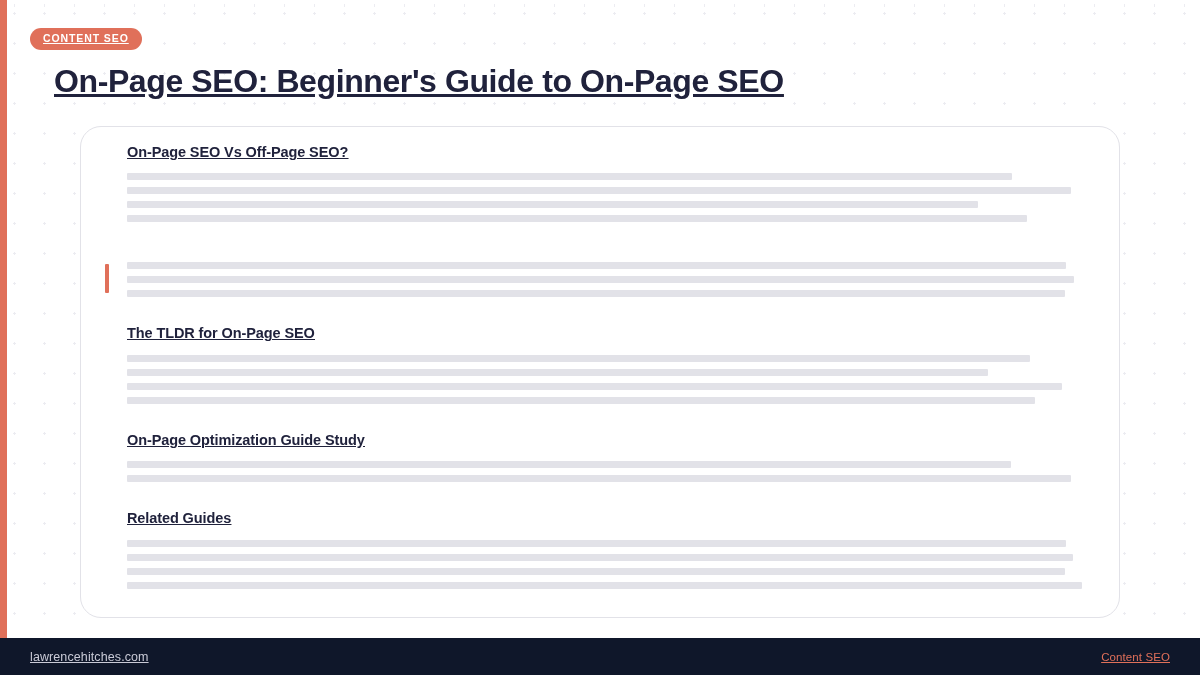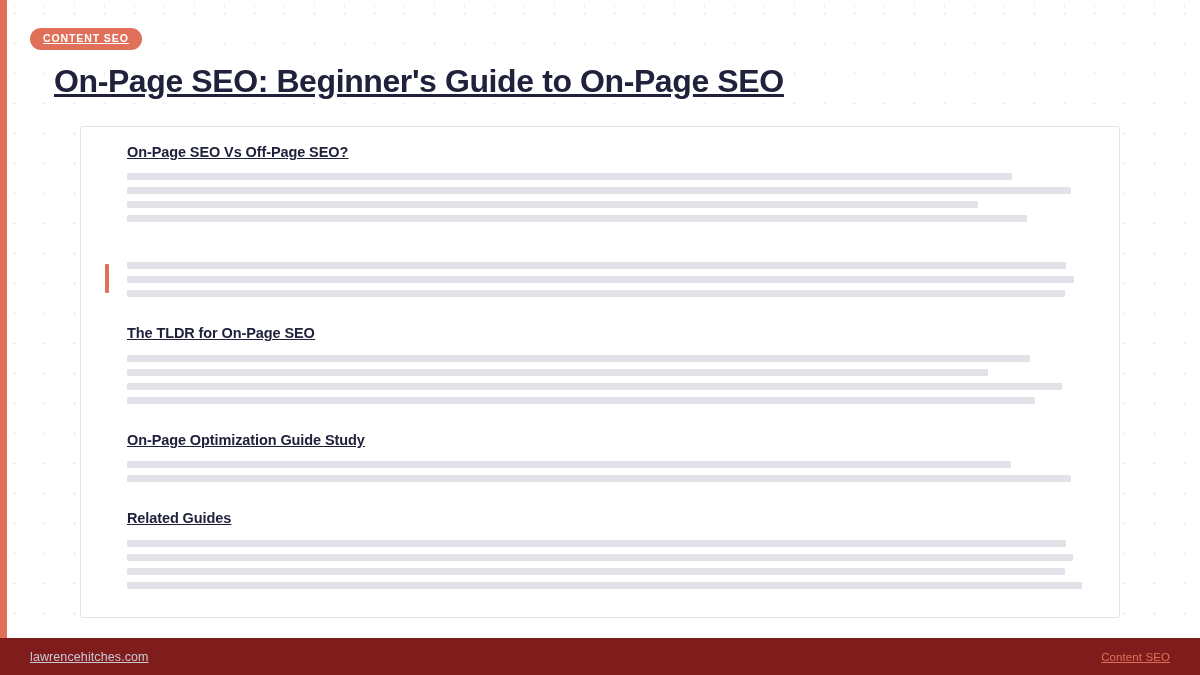--- a/index.html
+++ b/index.html
@@ -84,21 +84,21 @@
 
   
   #content-card {
     position: absolute;
     left: 80px;
     top: 126px;
     width: 1040px;
     height: 492px;
     background: #ffffff;
     border: 1px solid #e2e2e8;
-    border-radius: 2px;
+    border-radius: 21px;
     z-index: 2;
   }
 
   #sections-list {
     position: absolute;
     left: 24px;
     top: 17px;
     width: 1000px;
   }
 
@@ -141,21 +141,21 @@
 
   .section-gap { height: 21px; }
 
   
   #footer {
     position: absolute;
     left: 0;
     top: 638px;
     width: 1200px;
     height: 37px;
-    background: #7f1d1d;
+    background: #0f172a;
     display: flex;
     align-items: center;
     z-index: 4;
   }
 
   #footer-site {
     position: absolute;
     left: 30px;
     color: #c9cad6;
     font-size: 12.5px;

